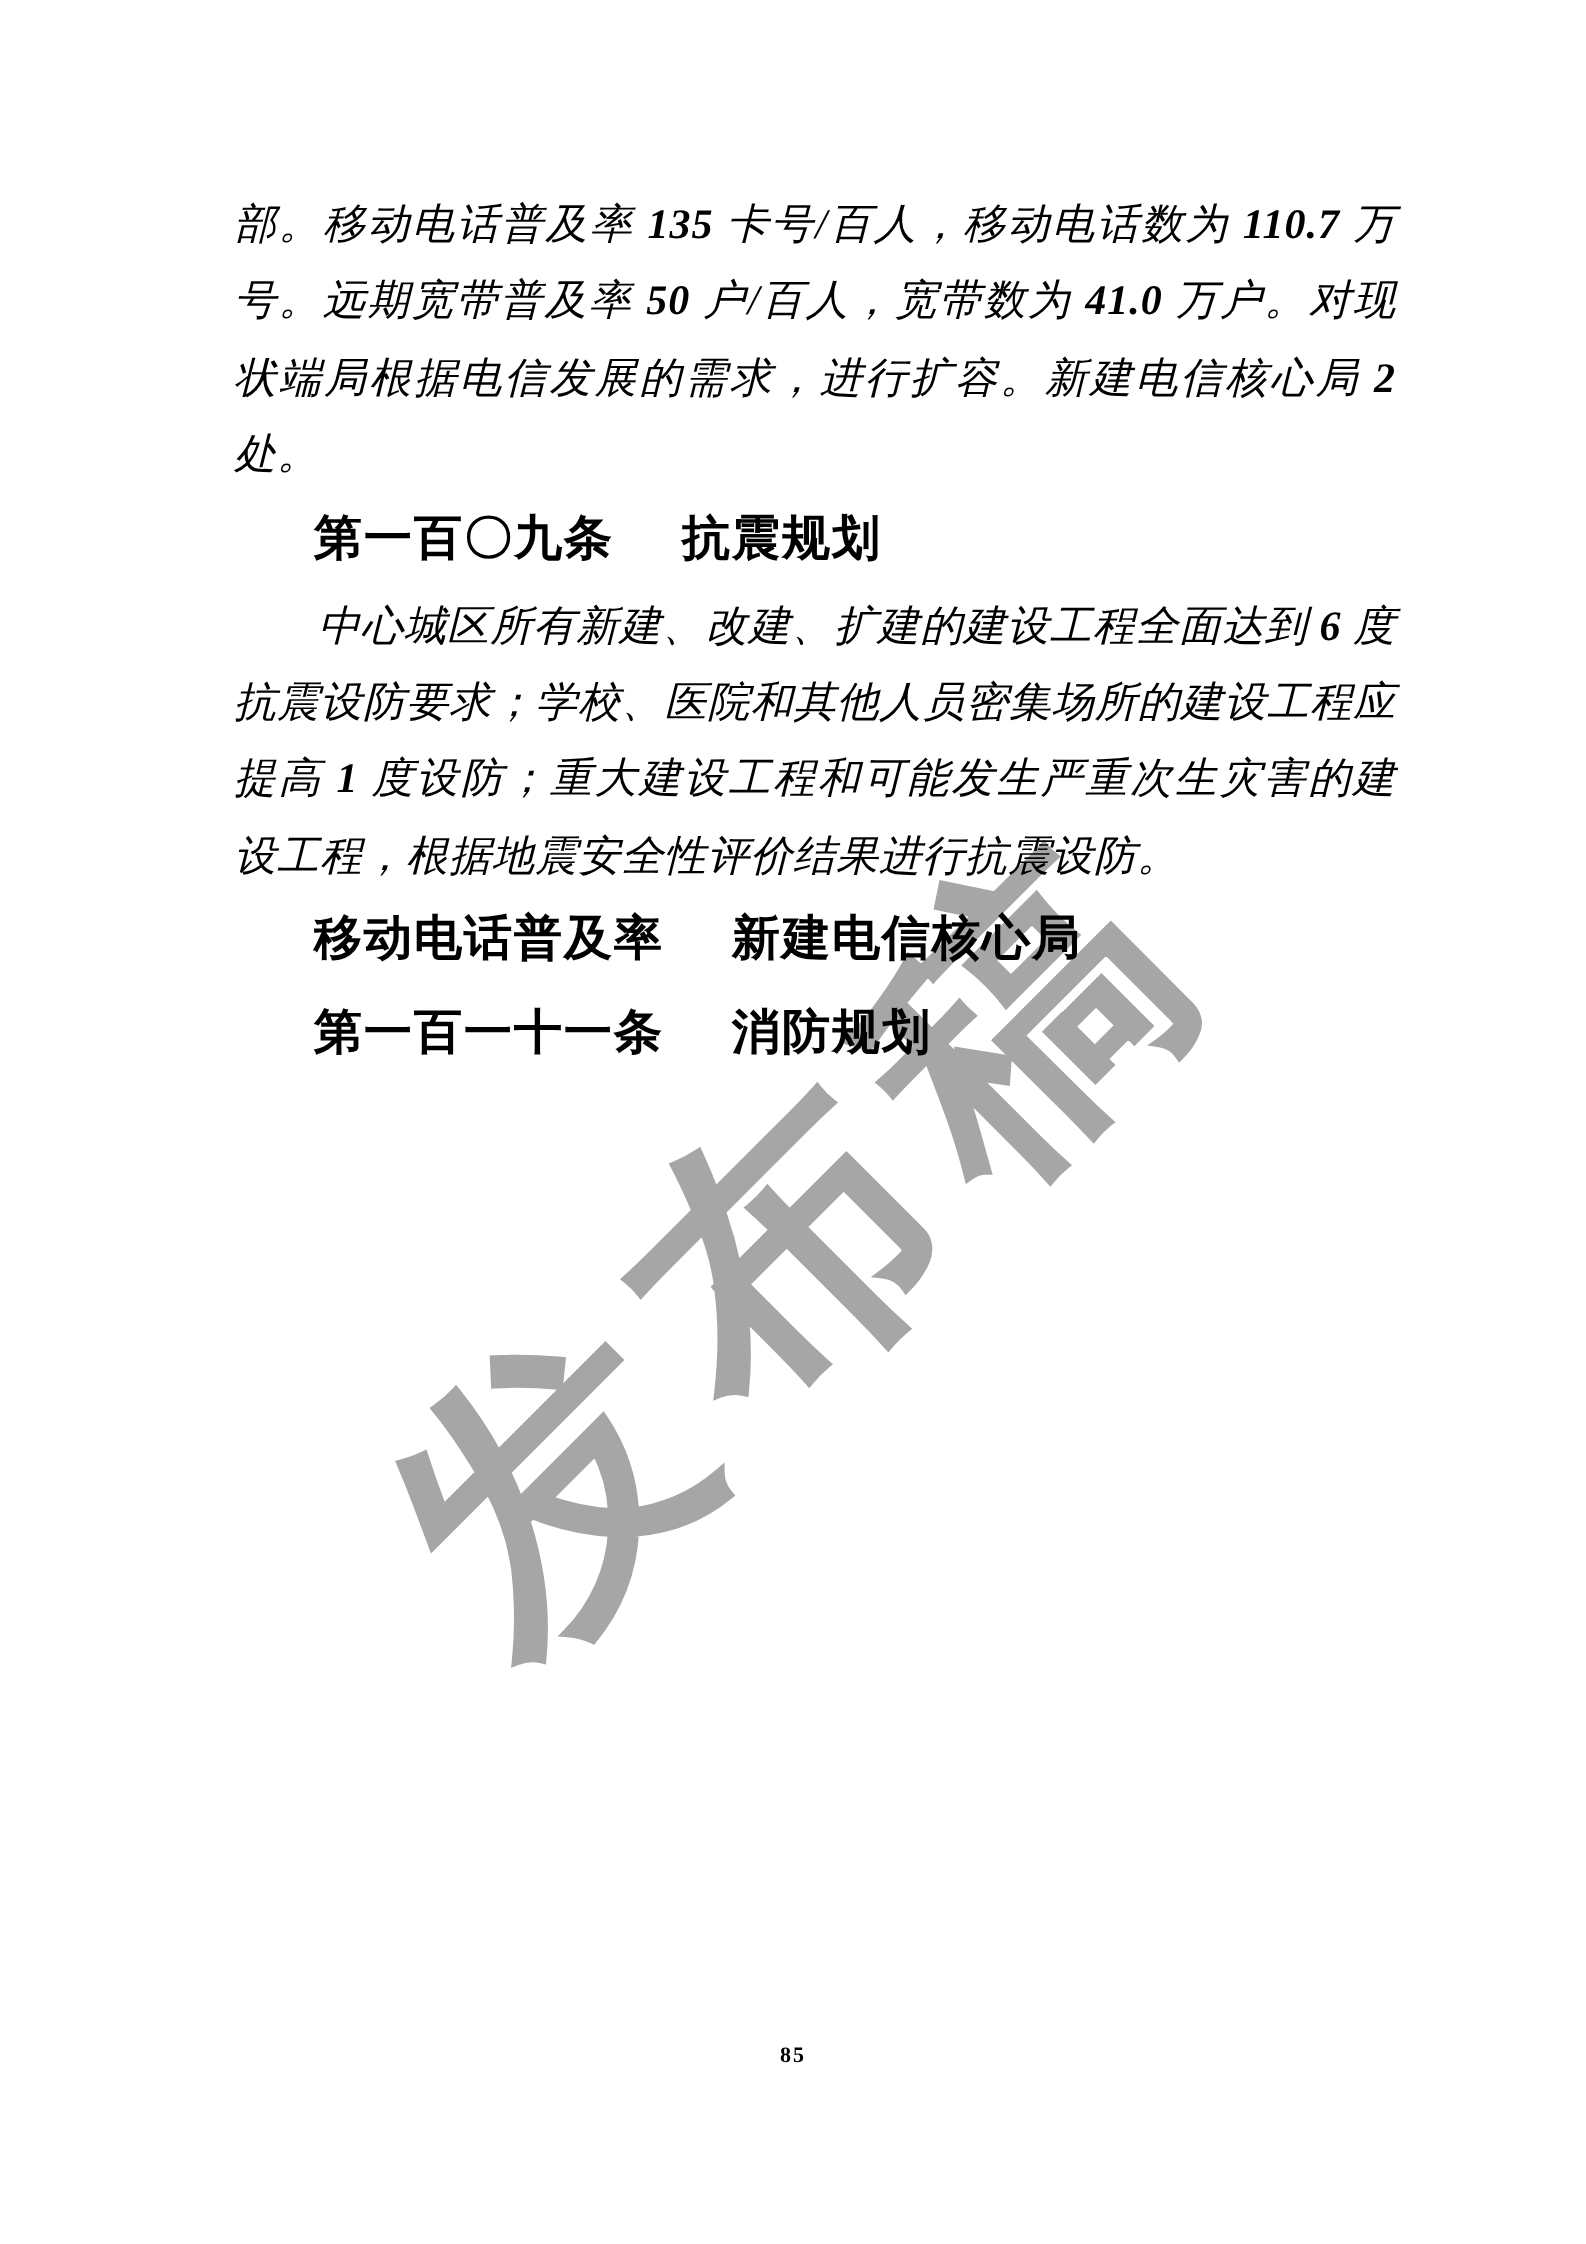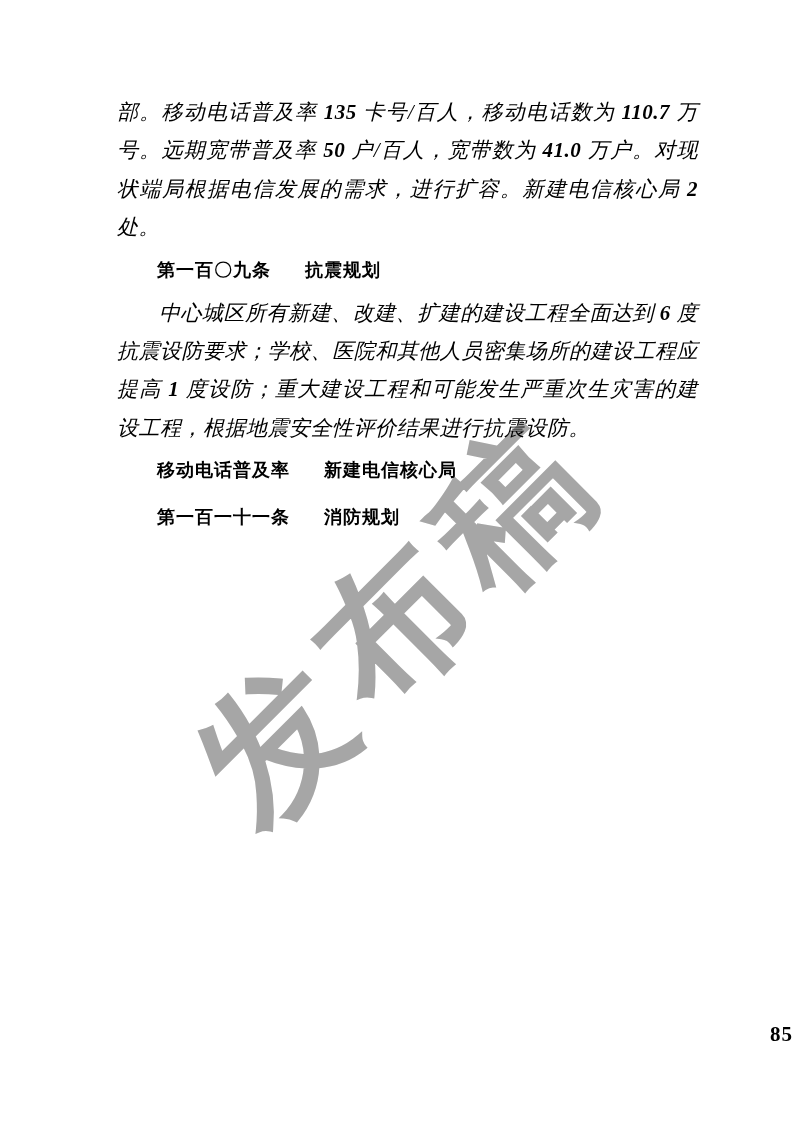--- a/index.html
+++ b/index.html
@@ -39,35 +39,35 @@
     line-height: 38.4px;
     text-align: justify;
     letter-spacing: 0.5px;
     word-break: break-all;
     font-style: italic;
   }
   .para.indent { text-indent: 2em; }
   .para b { font-weight: 700; }
   .heading {
     margin: 0;
-    font-size: 18px;
+    font-size: 24px;
     font-weight: 700;
     line-height: 47px;
     text-indent: 40px;
     letter-spacing: 1px;
     white-space: nowrap;
   }
   .hgap { display: inline-block; width: 34px; }
   .page-number {
     position: absolute;
     left: 0;
     right: 0;
     top: 1022px;
-    text-align: right;
-    font-size: 21px;
+    text-align: center;
+    font-size: 11px;
     font-weight: 700;
     z-index: 1;
     letter-spacing: 1px;
   }
 </style>
 </head>
 <body>
 
 <div class="page">
   <div class="watermark" style="color: rgb(166, 166, 166);">发布稿</div>

